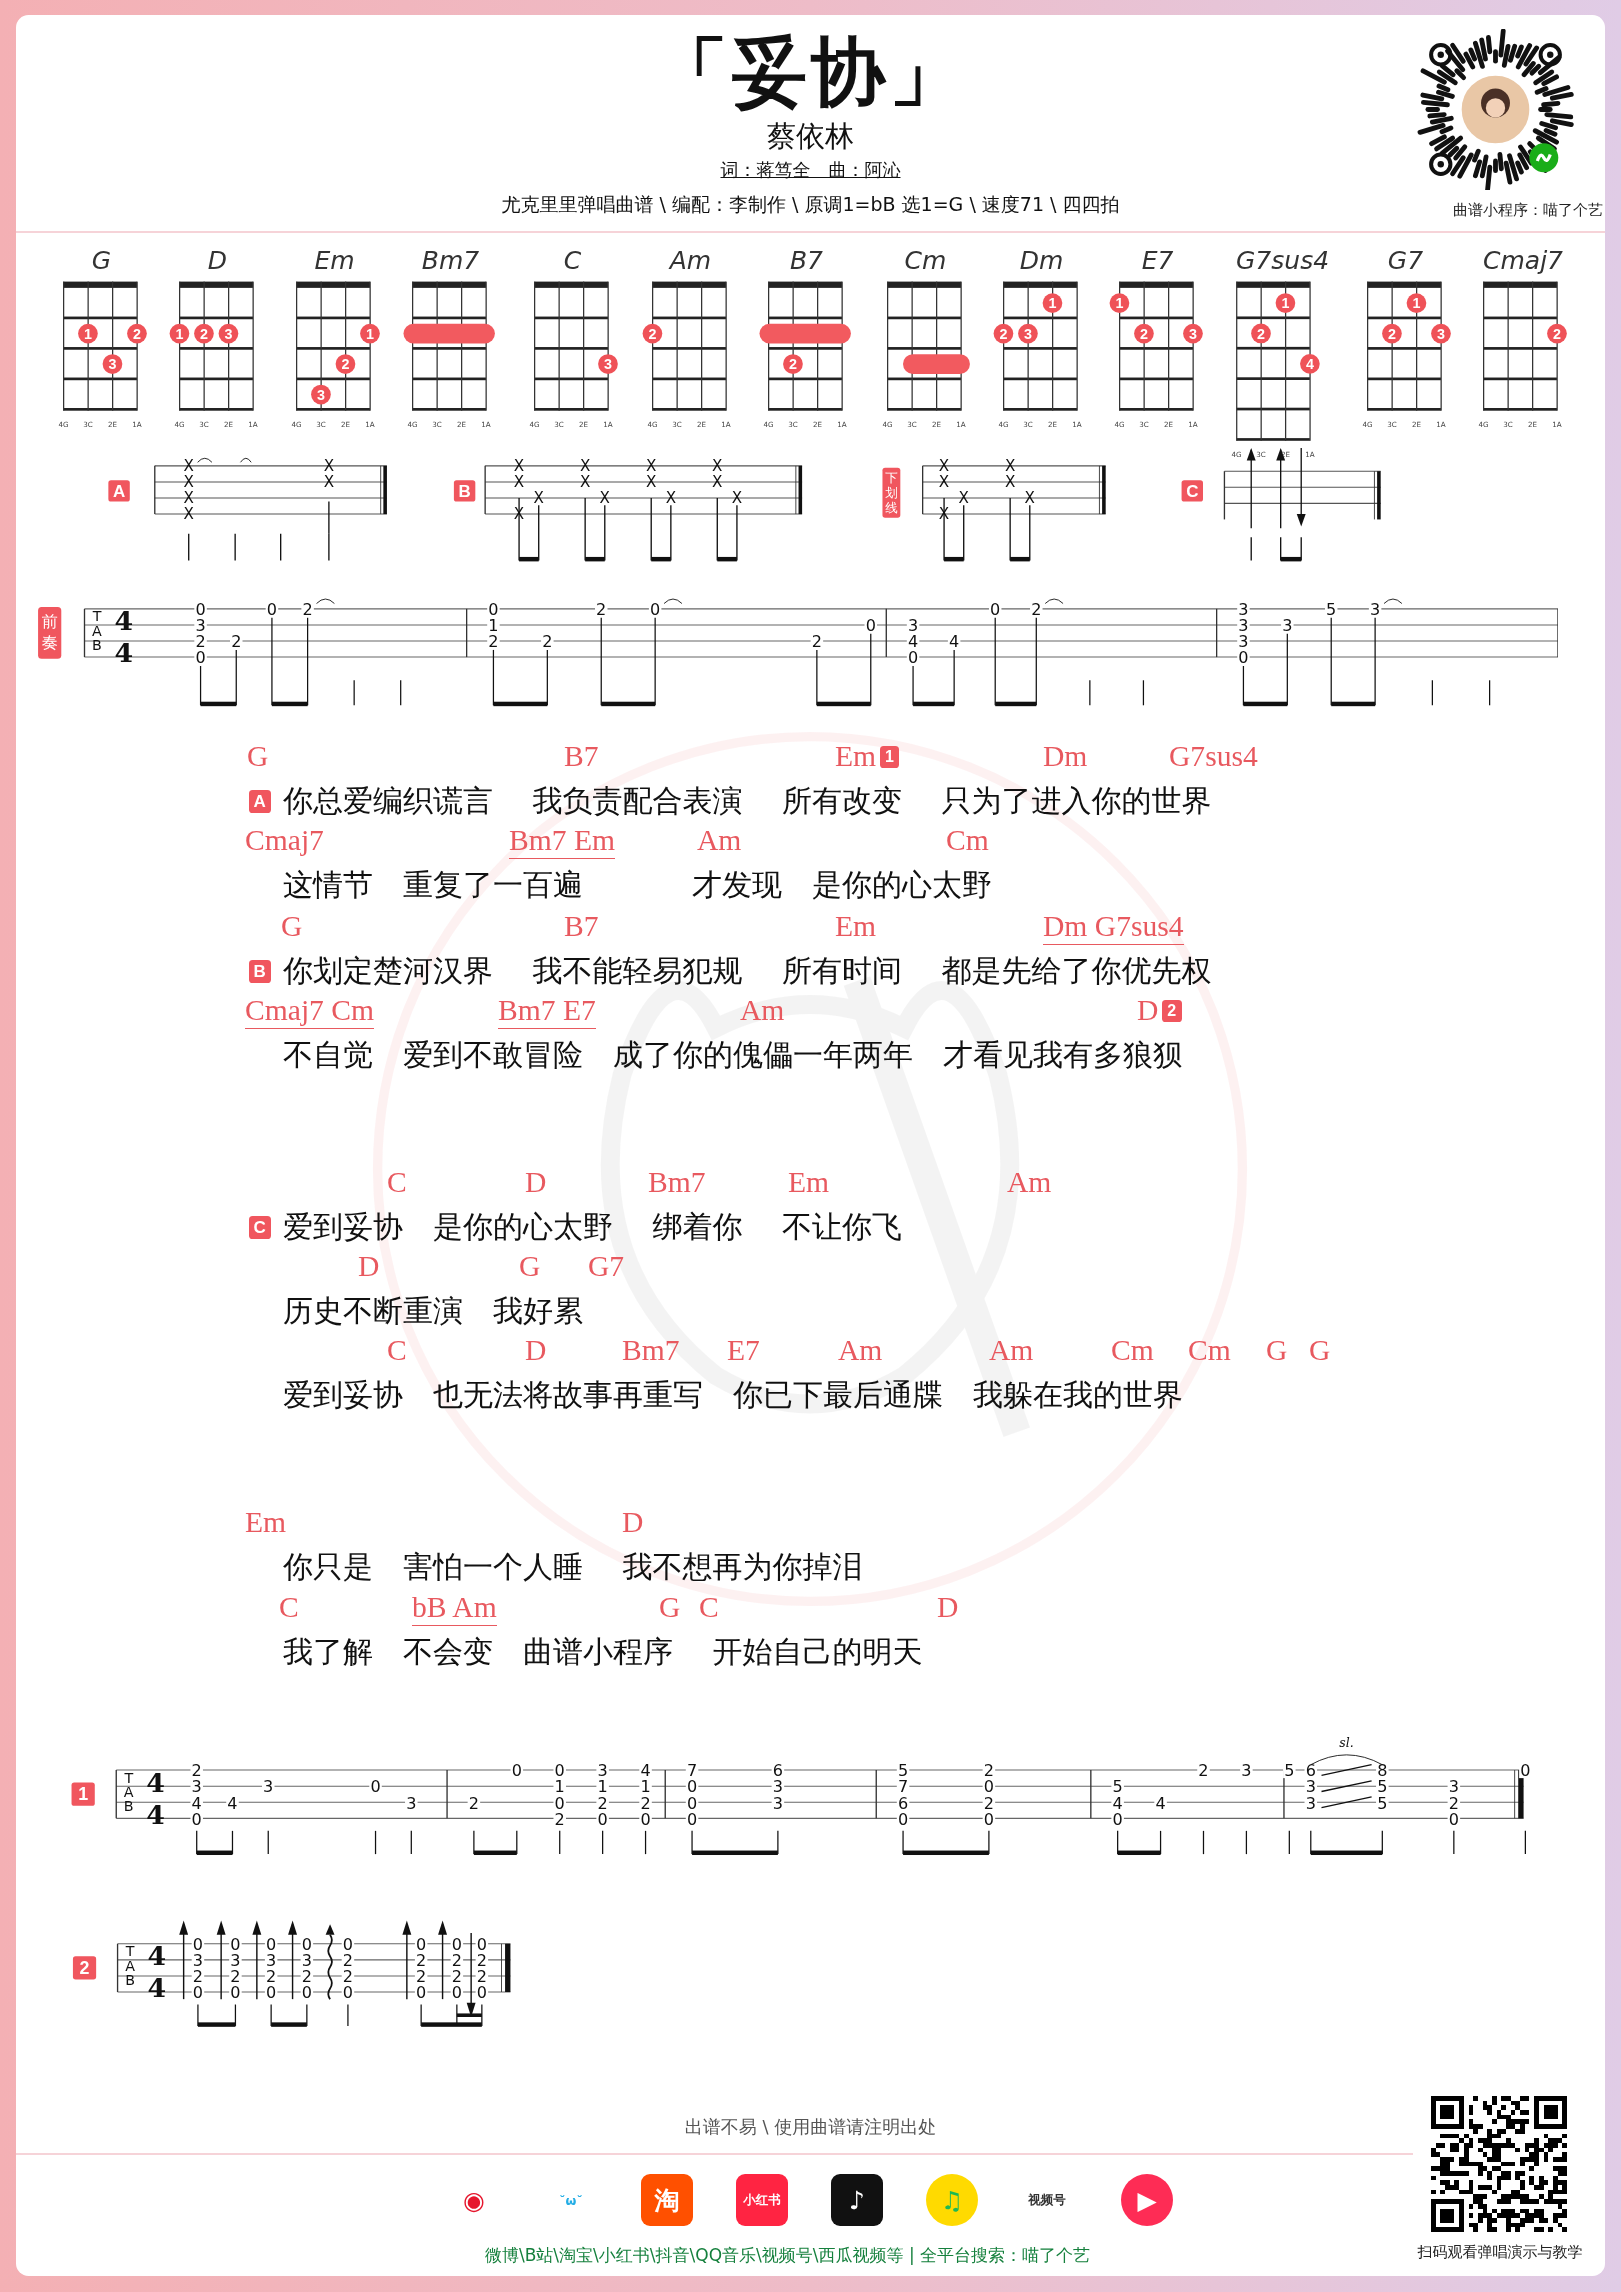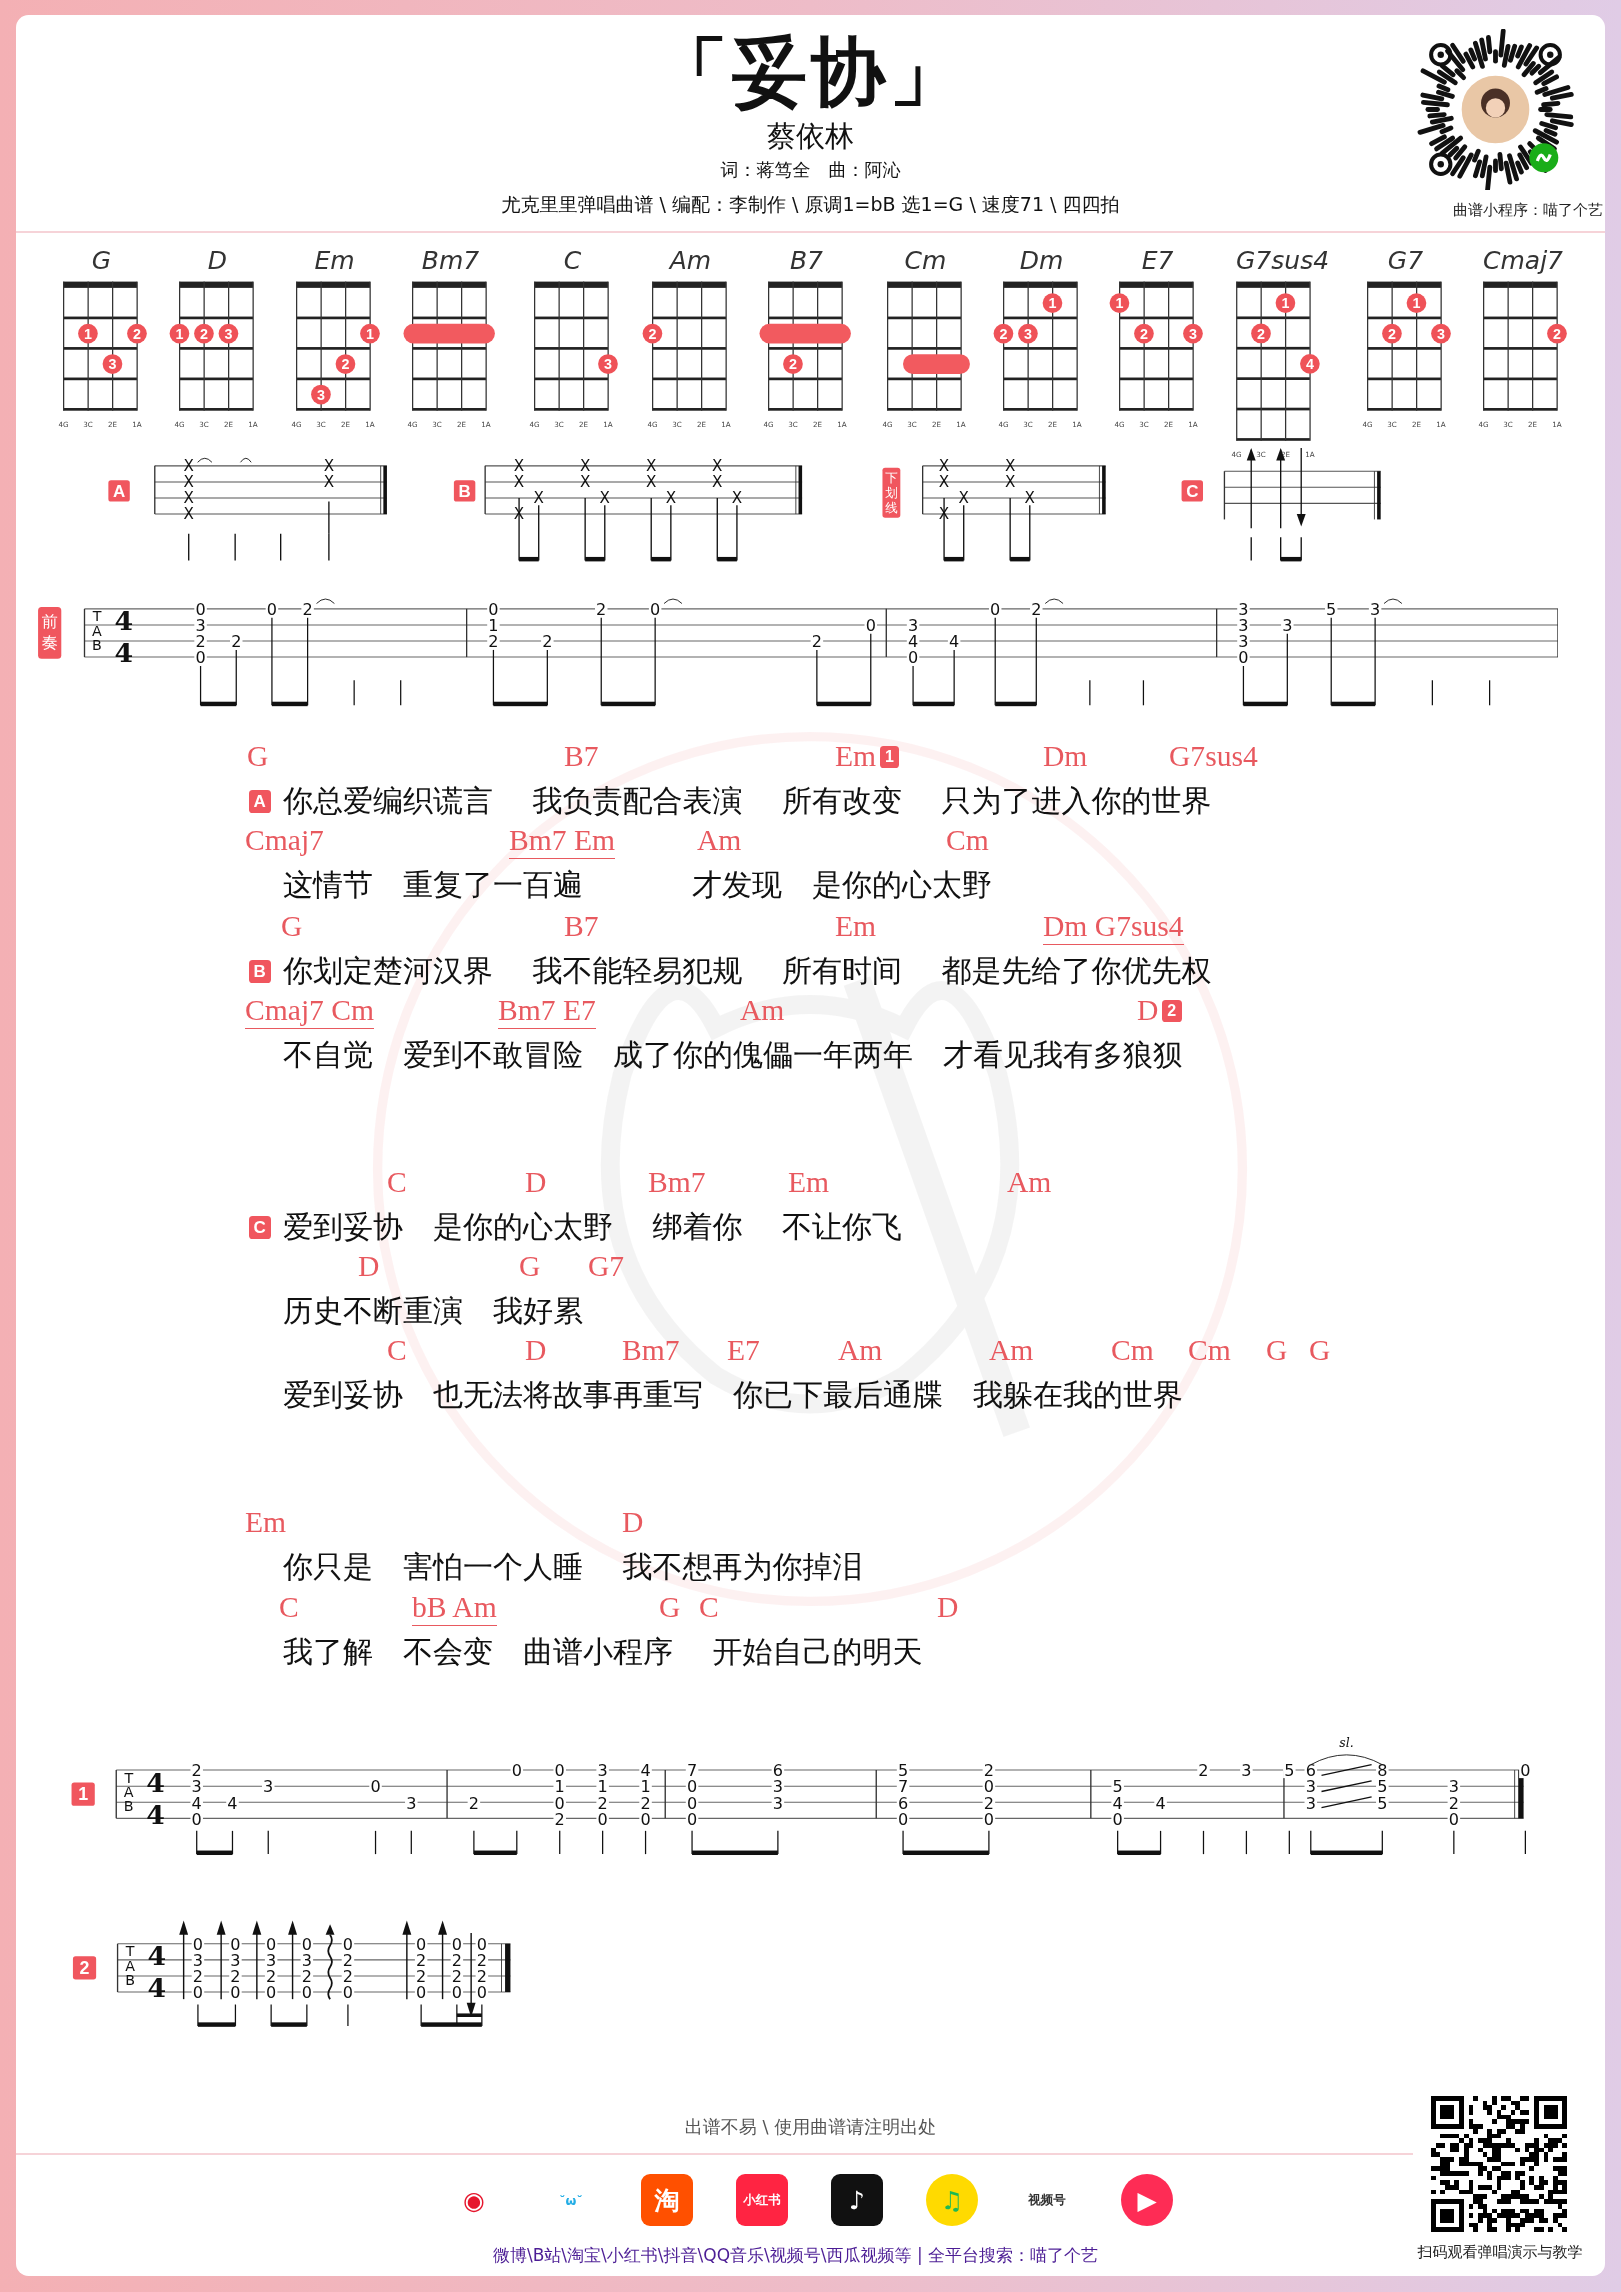--- a/index.html
+++ b/index.html
@@ -3,33 +3,33 @@
 <meta charset="utf-8">
 <style>
   html,body{margin:0;padding:0;}
   body{width:1621px;height:2293px;position:relative;overflow:hidden;
     background:linear-gradient(90deg,#F4B0B4 0%,#EEBCC8 50%,#E0CCE6 100%);
     font-family:"DejaVu Sans","Liberation Sans",sans-serif;color:#111;}
   .card{position:absolute;left:16px;top:15px;width:1589px;height:2261px;background:#fff;border-radius:12.5px;overflow:hidden;}
   .abs{position:absolute;}
   .title{left:0;width:1621px;top:27px;text-align:center;font-size:75px;font-weight:bold;letter-spacing:3.6px;line-height:90px;}
   .artist{left:0;width:1621px;top:118px;text-align:center;font-size:29px;line-height:36px;}
-  .credits{left:0;width:1621px;top:158px;text-align:center;font-size:18px;line-height:23px;}
+  .credits{left:0;width:1621px;top:158px;text-align:center;font-size:18px;line-height:23px;text-decoration:underline;}
   .info{left:0;width:1621px;top:192px;text-align:center;font-size:19px;line-height:25px;}
   .hr{height:1.8px;background:#F6D3D8;}
   .qr-top{left:1415px;top:29px;width:161px;height:161px;}
   .qr-top-label{left:1397px;top:201px;width:206px;text-align:right;font-size:15px;color:#222;}
   .chord-diagram{position:absolute;}
   .chord-name{position:absolute;width:100%;text-align:center;top:-5.4px;font-size:25px;font-style:italic;color:#333;font-family:"DejaVu Sans",sans-serif;}
   .badge{display:inline-block;background:#F0565E;color:#fff;border-radius:3.6px;text-align:center;font-weight:bold;font-family:"Liberation Sans",sans-serif;}
   .chord{position:absolute;color:#E8595F;font-family:"Liberation Serif","DejaVu Serif",serif;font-size:29.6px;line-height:32px;white-space:nowrap;}
   .chord.ul{border-bottom:1.8px solid #E8595F;padding-bottom:1.8px;}
   .lyric{position:absolute;font-size:30px;line-height:36px;white-space:pre;color:#111;}
   .footer-note{left:0;width:1621px;top:2115px;text-align:center;font-size:18px;color:#555;}
-  .footer-platforms{left:0;width:1575px;top:2244px;text-align:center;font-size:17px;color:#4c1d95;margin-left:8px;}
+  .footer-platforms{left:0;width:1575px;top:2244px;text-align:center;font-size:17px;color:#15803d;}
   .social-icon{position:absolute;width:52px;height:52px;border-radius:9px;top:2174px;display:flex;align-items:center;justify-content:center;color:#fff;font-weight:bold;}
   .qr-bottom{left:1431px;top:2096px;width:136px;height:136px;}
   .qr-bottom-label{left:1388px;top:2243px;width:224px;text-align:center;font-size:15px;color:#222;}
   .watermark{position:absolute;left:340px;top:699px;width:940px;height:940px;opacity:0.08;pointer-events:none;}
 </style>
 </head>
 <body>
 
 <div class="card"></div>
 

